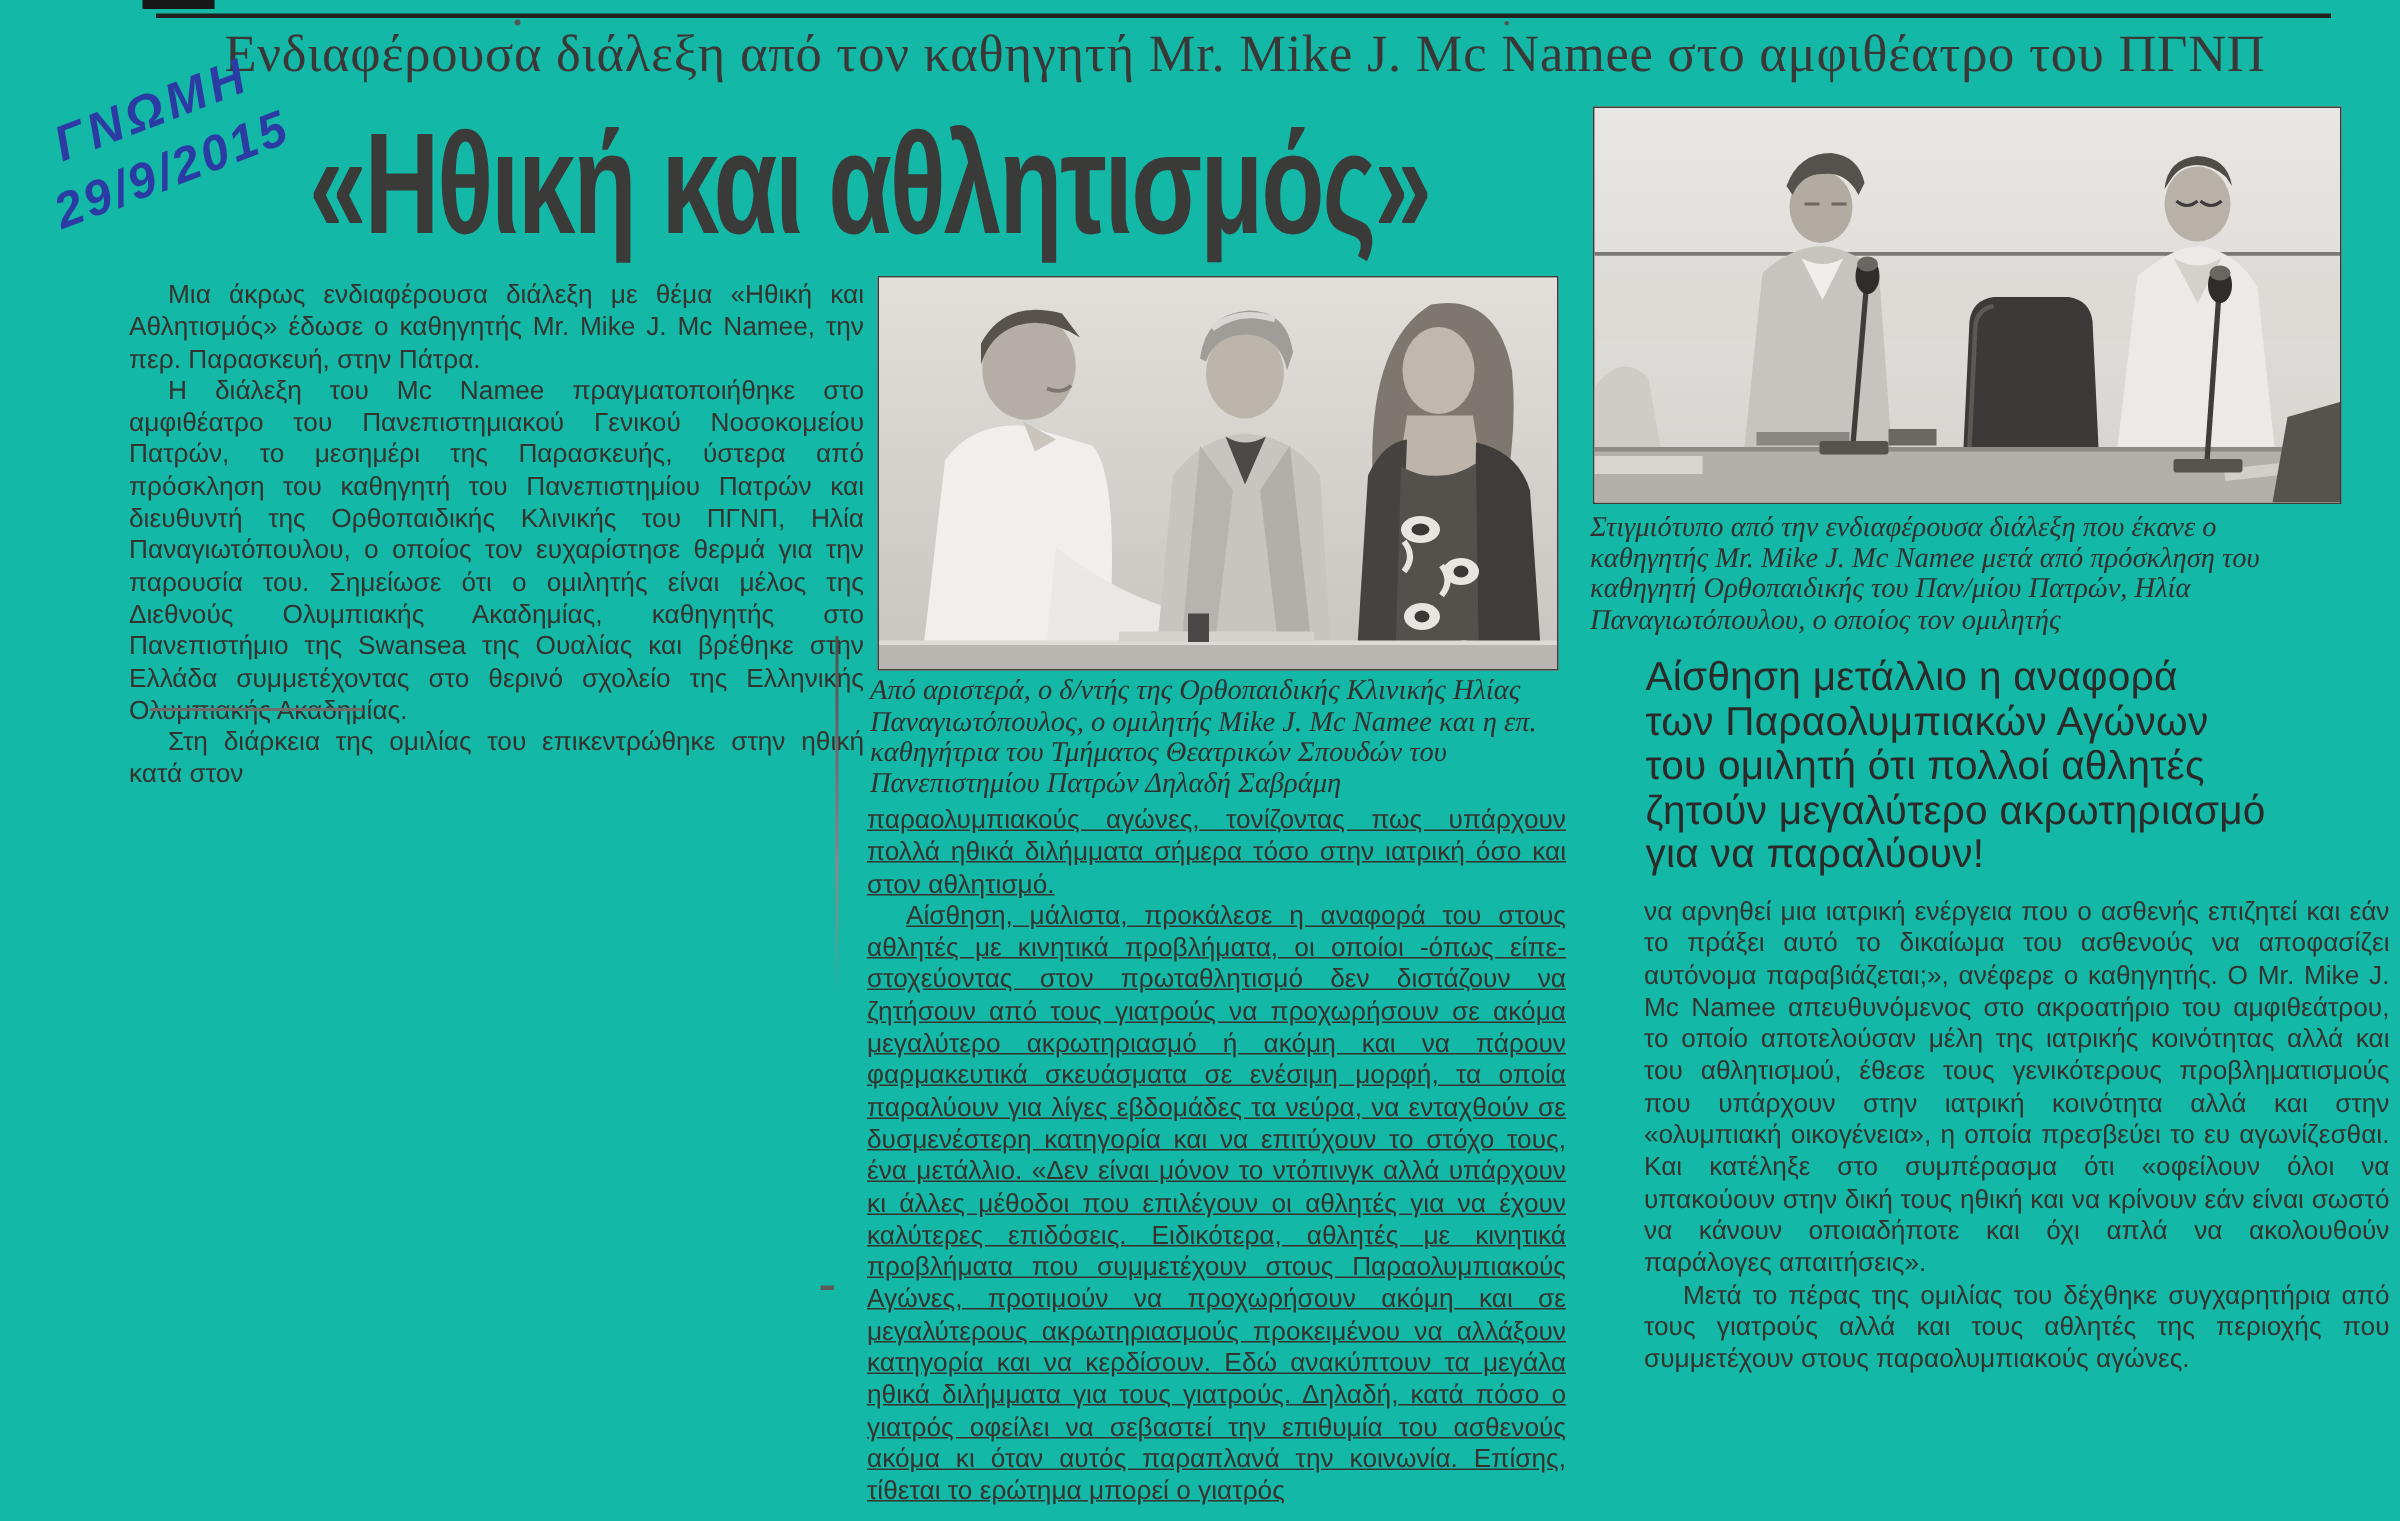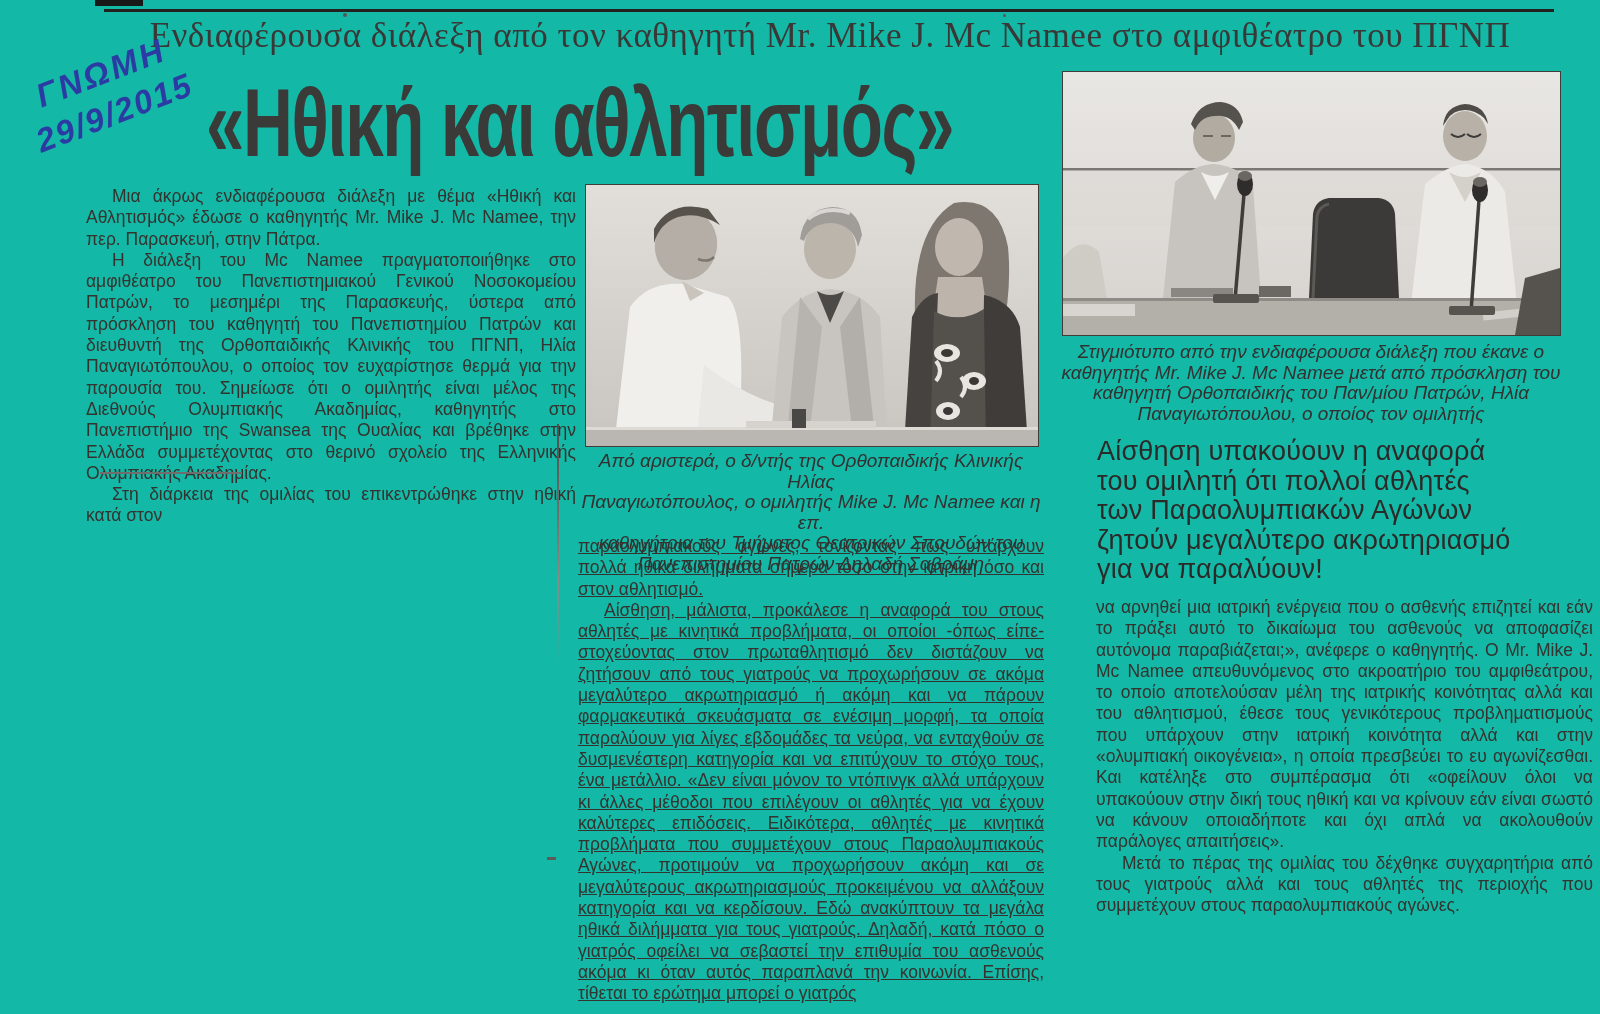--- a/index.html
+++ b/index.html
@@ -44,21 +44,21 @@
   .left-rule{position:absolute;left:100px;top:472px;width:142px;height:2px;background:#6f6e6c;}
   .divider-v{position:absolute;left:557px;top:424px;width:2px;height:238px;
              background:linear-gradient(#4e4d4b,#8a8987 65%,rgba(140,140,138,0));}
   .stray-dash{position:absolute;left:547px;top:857px;width:9px;height:3px;background:#5c5b59;}
   
   .photo{position:absolute;border:1.5px solid #3e3d3a;background:#d8d5d0;}
   .photo svg{display:block;}
   .center-photo{left:585px;top:184px;width:452px;height:261px;}
   .right-photo{left:1062px;top:71px;width:497px;height:263px;}
   
-  .caption{font-style:italic;text-align:center;font-size:19px;line-height:20.6px;color:#323130;}
+  .caption{font-style:italic;text-align:left;font-size:19px;line-height:20.6px;color:#323130;font-family:Liberation Serif, serif;}
   .center-caption{position:absolute;left:580px;top:451px;width:462px;}
   .right-caption{position:absolute;left:1060px;top:342px;width:502px;}
   
   .pull-quote{
     position:absolute;left:1097px;top:437px;width:470px;
     font-size:27px;line-height:29.5px;color:#2b2a28;letter-spacing:.2px;
   }
 </style>
 </head>
 <body>
@@ -214,23 +214,23 @@
   </div>
 
   <div class="caption right-caption">
     <div>Στιγμιότυπο από την ενδιαφέρουσα διάλεξη που έκανε ο</div>
     <div>καθηγητής Mr. Mike J. Mc Namee μετά από πρόσκληση του</div>
     <div>καθηγητή Ορθοπαιδικής του Παν/μίου Πατρών, Ηλία</div>
     <div>Παναγιωτόπουλου, ο οποίος τον ομιλητής</div>
   </div>
 
   <div class="pull-quote">
-    <div>Αίσθηση υπακούουν η αναφορά</div>
+    <div>Αίσθηση μετάλλιο η αναφορά</div>
+    <div>των Παραολυμπιακών Αγώνων</div>
     <div>του ομιλητή ότι πολλοί αθλητές</div>
-    <div>των Παραολυμπιακών Αγώνων</div>
     <div>ζητούν μεγαλύτερο ακρωτηριασμό</div>
     <div>για να παραλύουν!</div>
   </div>
 
   <div class="right-col body-col">
     <p class="noindent">να αρνηθεί μια ιατρική ενέργεια που ο ασθενής επιζητεί και εάν το πράξει αυτό το δικαίωμα του ασθενούς να αποφασίζει αυτόνομα παραβιάζεται;», ανέφερε ο καθηγητής. Ο Mr. Mike J. Mc Namee απευθυνόμενος στο ακροατήριο του αμφιθεάτρου, το οποίο αποτελούσαν μέλη της ιατρικής κοινότητας αλλά και του αθλητισμού, έθεσε τους γενικότερους προβληματισμούς που υπάρχουν στην ιατρική κοινότητα αλλά και στην «ολυμπιακή οικογένεια», η οποία πρεσβεύει το ευ αγωνίζεσθαι. Και κατέληξε στο συμπέρασμα ότι «οφείλουν όλοι να υπακούουν στην δική τους ηθική και να κρίνουν εάν είναι σωστό να κάνουν οποιαδήποτε και όχι απλά να ακολουθούν παράλογες απαιτήσεις».</p>
     <p>Μετά το πέρας της ομιλίας του δέχθηκε συγχαρητήρια από τους γιατρούς αλλά και τους αθλητές της περιοχής που συμμετέχουν στους παραολυμπιακούς αγώνες.</p>
   </div>
 
 </div>

